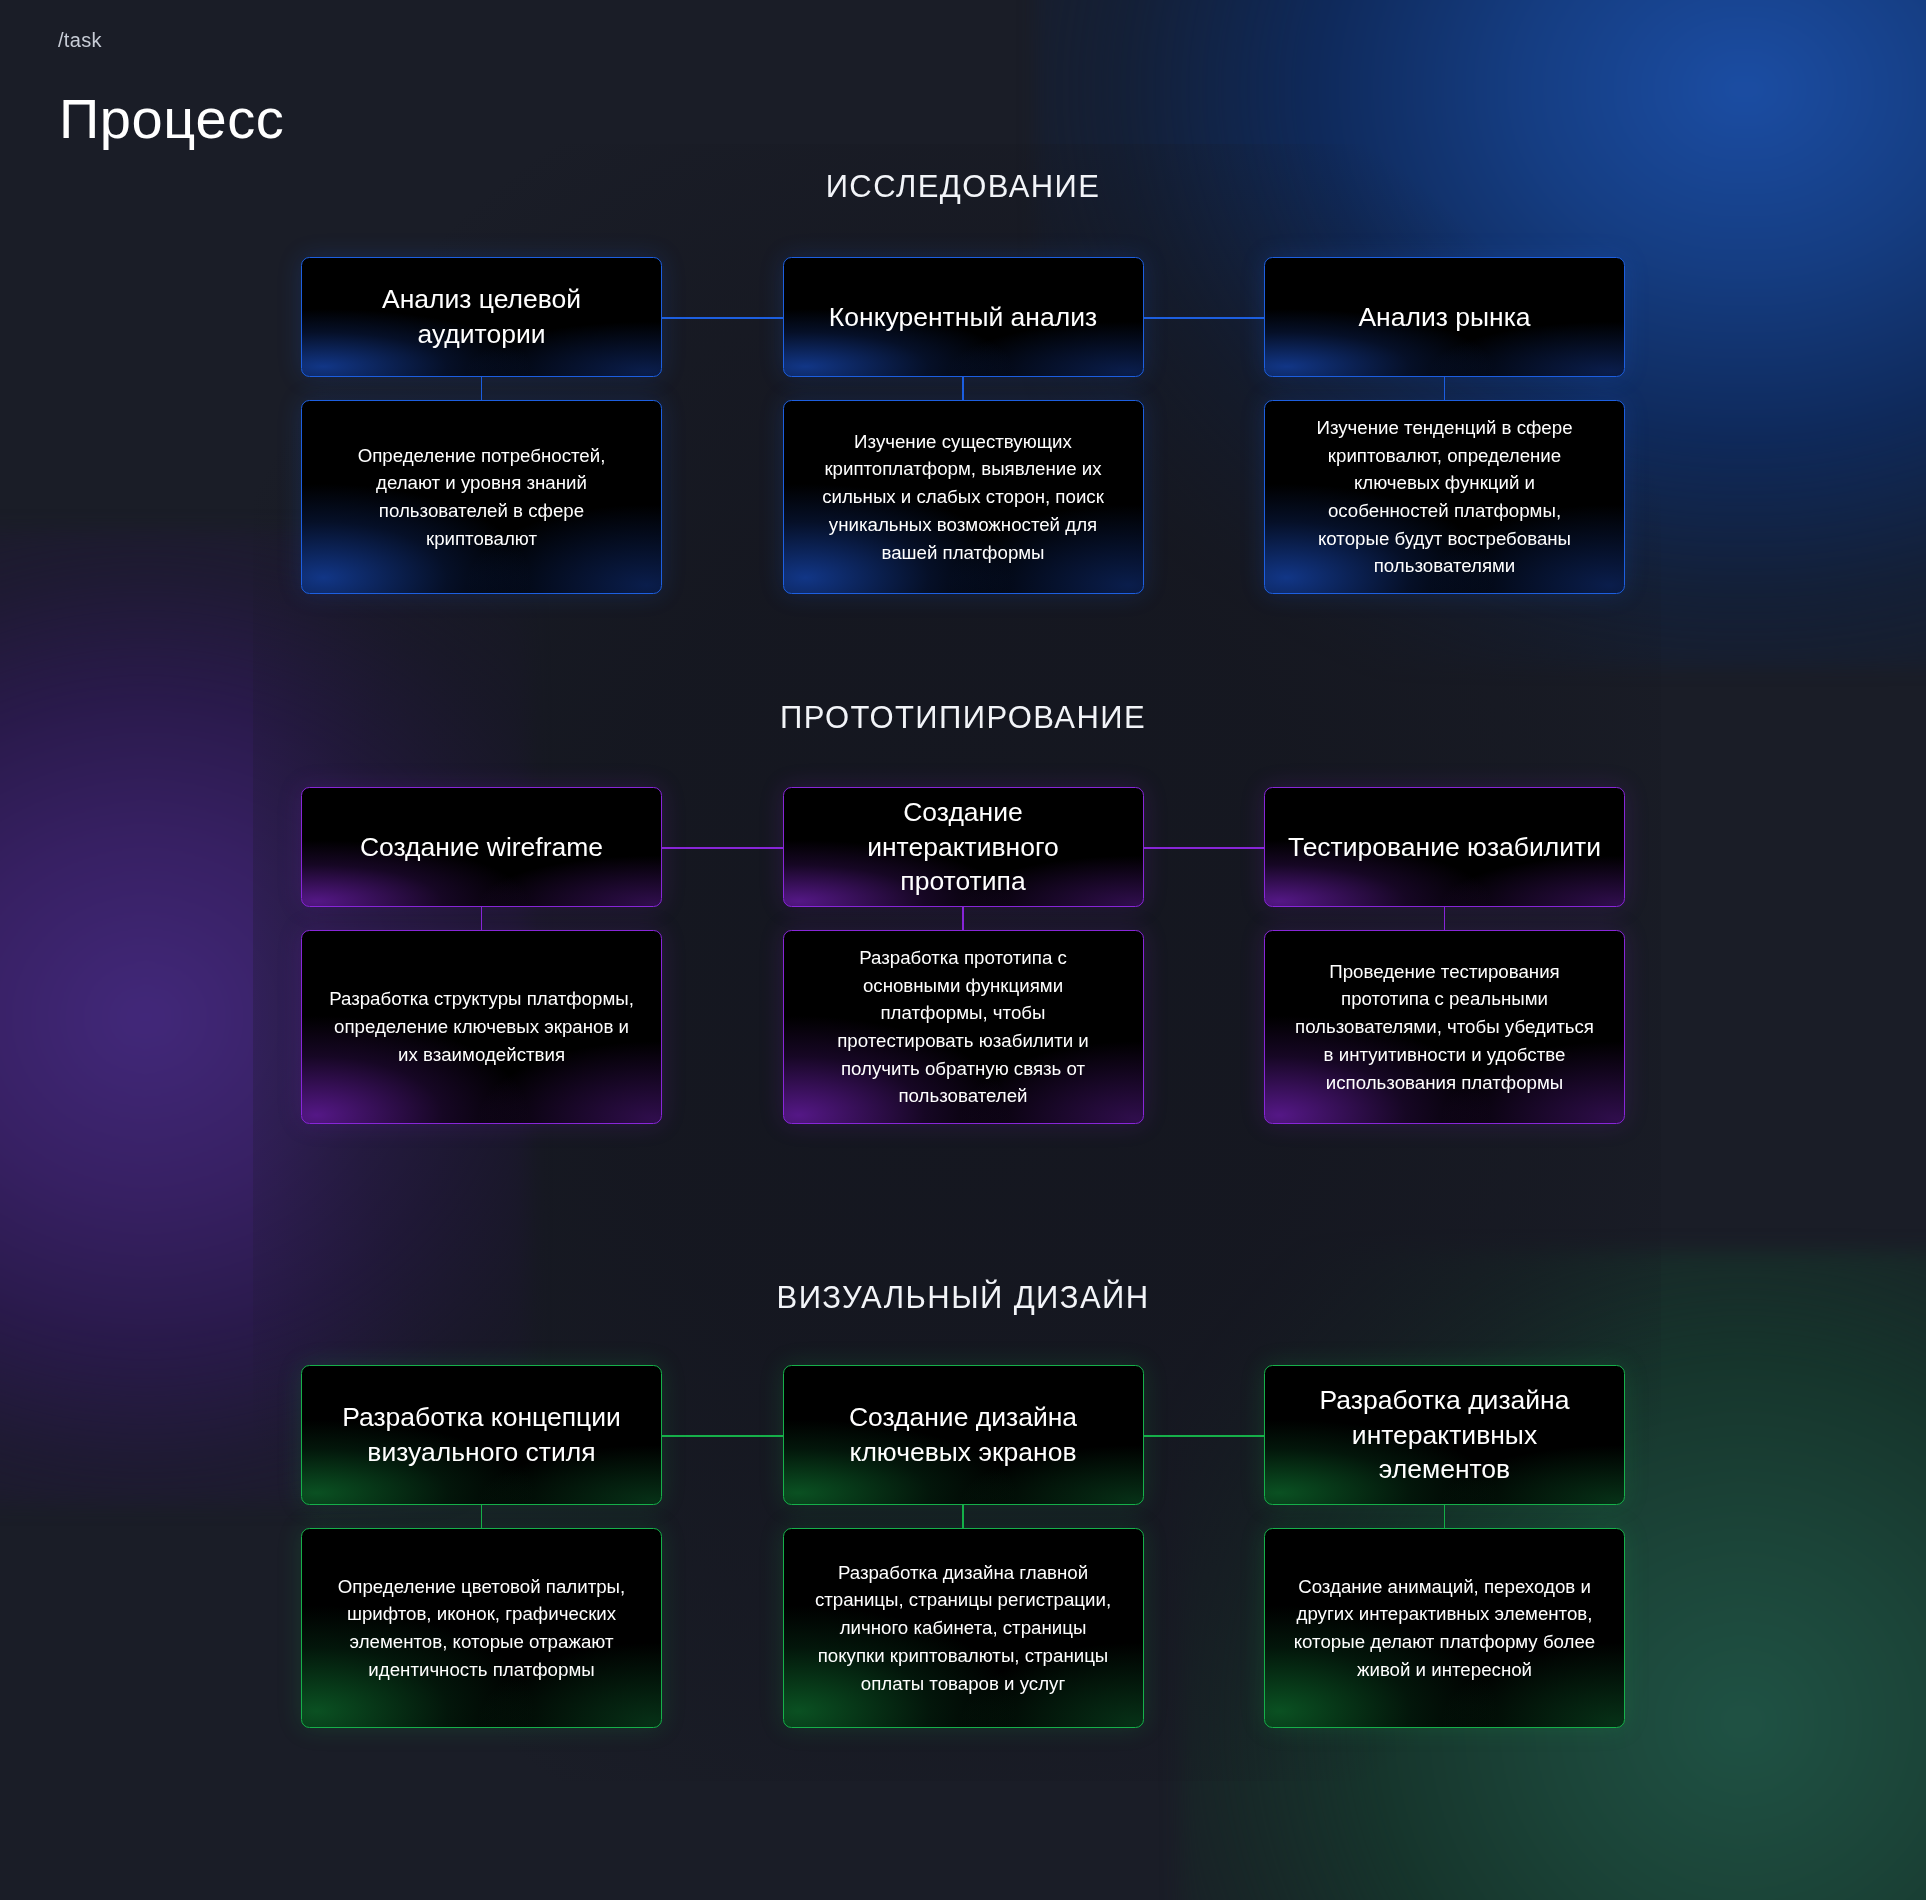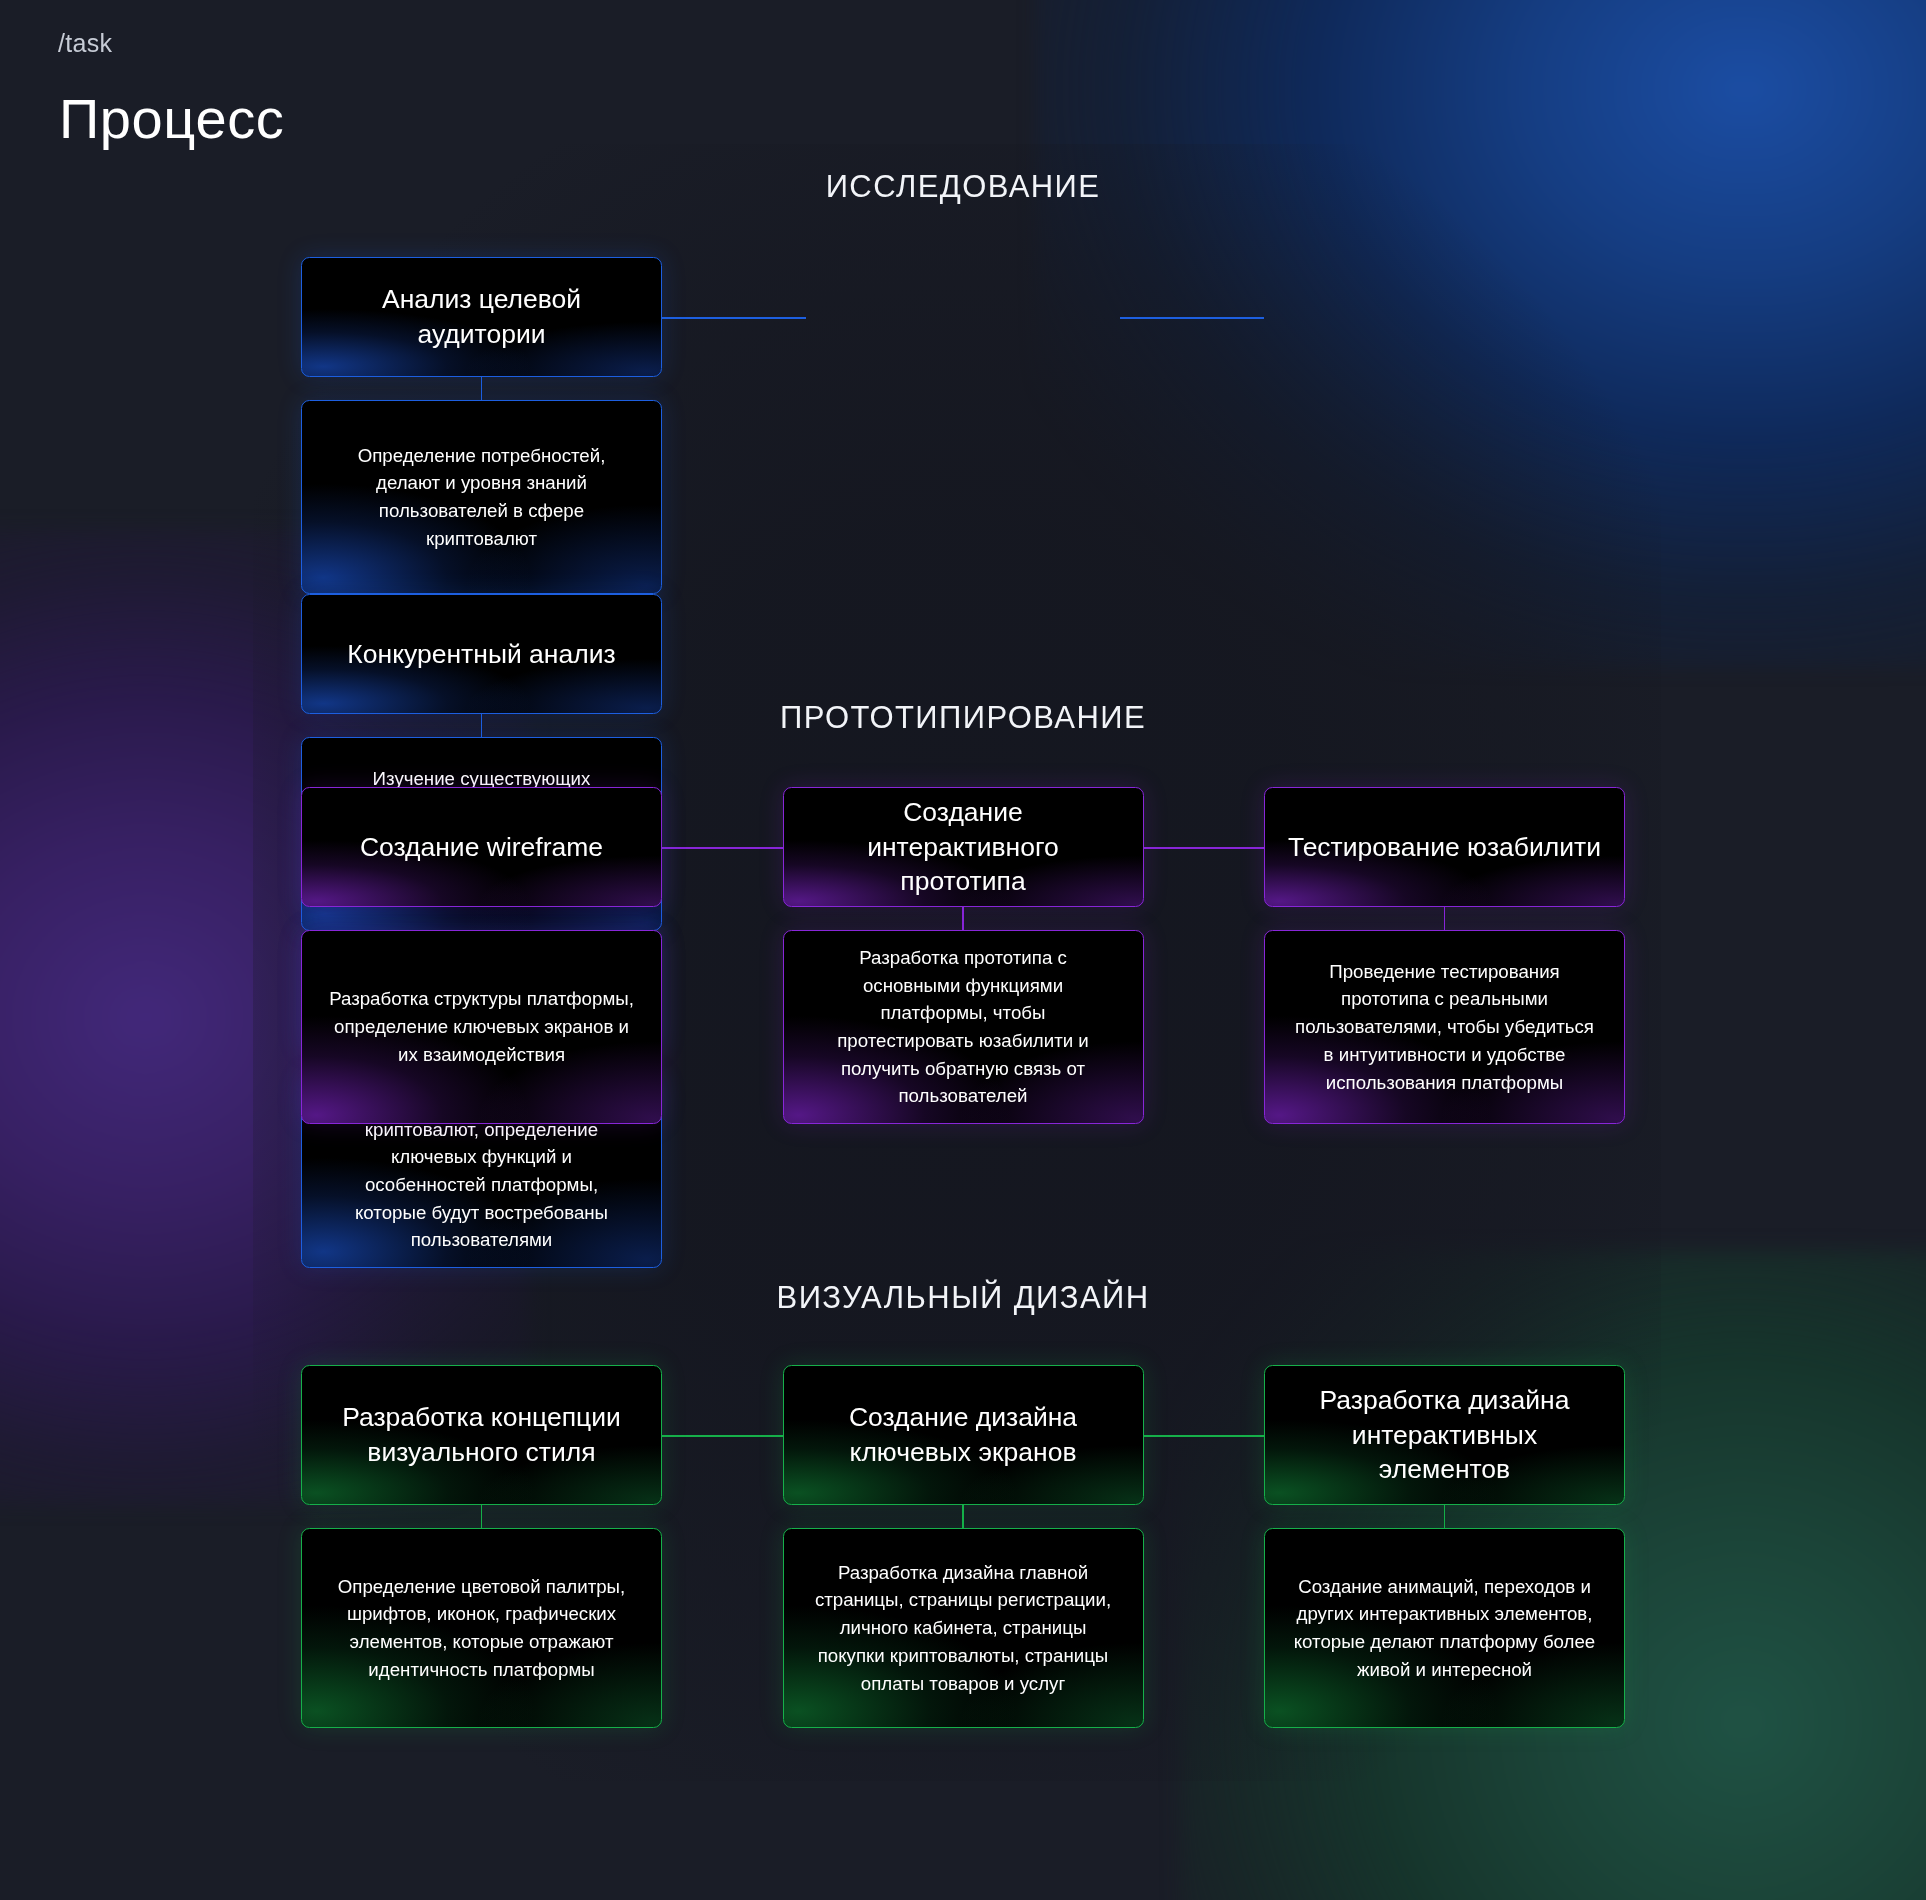--- a/index.html
+++ b/index.html
@@ -54,21 +54,21 @@
                 rgba(20,22,31,0.93) 0%, rgba(20,22,31,0.80) 38%,
                 rgba(20,22,31,0.45) 62%, rgba(20,22,31,0) 82%);
   }
 
   
   .page { position: relative; z-index: 2; width: 1926px; height: 1901px; }
 
   .breadcrumb {
     position: absolute;
     left: 58px; top: 29px;
-    font-size: 25px;
+    font-size: 20px;
     letter-spacing: 0.3px;
     color: #c7ccd6;
     font-weight: 300;
   }
 
   .page-title {
     position: absolute;
     left: 59px; top: 90px;
     font-size: 56px;
     font-weight: 300;
@@ -183,21 +183,21 @@
       #000000;
     box-shadow: 0 0 25px rgba(22,176,74,0.18);
   }
   .theme-green .v-connector, .theme-green .h-connector { background: #16b04a; }
 
   
   #section-research     { top: 169px; }
   #section-prototyping  { top: 700px; }
   #section-visual       { top: 1280px; }
 
-  #section-research .row     { margin-top: 52px; flex-direction: column; }
+  #section-research .row     { margin-top: 52px; }
   #section-prototyping .row  { margin-top: 51px; }
   #section-visual .row       { margin-top: 49px; }
 
   
   .title-tall { height: 140px; }
   .title-tall + .v-connector { height: 23px; }
 
   .desc-tall { height: 200px; }
 </style>
 </head>

